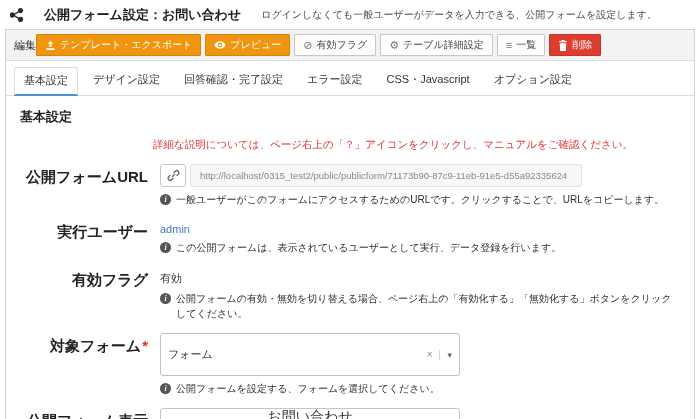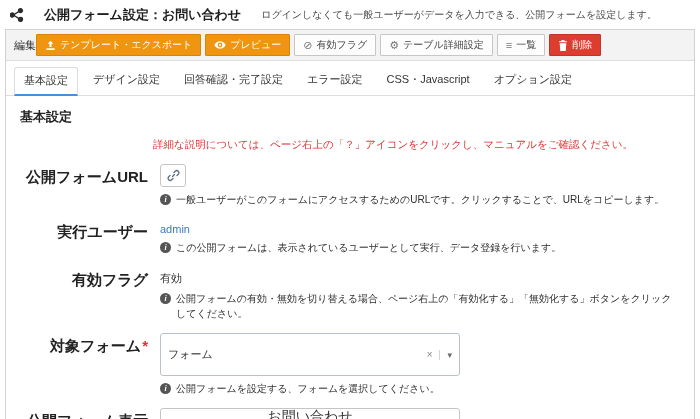--- a/index.html
+++ b/index.html
@@ -129,20 +129,21 @@
       <div class="label">公開フォームURL</div>
       <div class="ctrl">
         <div class="url-line">
           <button class="icon-btn">
             <svg width="13" height="13" viewBox="0 0 16 16" fill="none" stroke="#5a6b7b" stroke-width="1.6" stroke-linecap="round">
                 <path d="M6.8 9.2l2.4-2.4"></path>
                 <path d="M7.5 11.5l-1.7 1.7a2.6 2.6 0 0 1-3.7-3.7l1.7-1.7"></path>
                 <path d="M8.5 4.5l1.7-1.7a2.6 2.6 0 0 1 3.7 3.7l-1.7 1.7"></path>
               </svg>
           </button>
+          <div class="url-box">http://localhost/0315_test2/public/publicform/71173b90-87c9-11eb-91e5-d55a92335624</div>
         </div>
         <div class="info">
           <span class="info-icon">i</span>
           <span>一般ユーザーがこのフォームにアクセスするためのURLです。クリックすることで、URLをコピーします。</span>
         </div>
       </div>
     </div>
 
     <div class="row">
       <div class="label">実行ユーザー</div>

